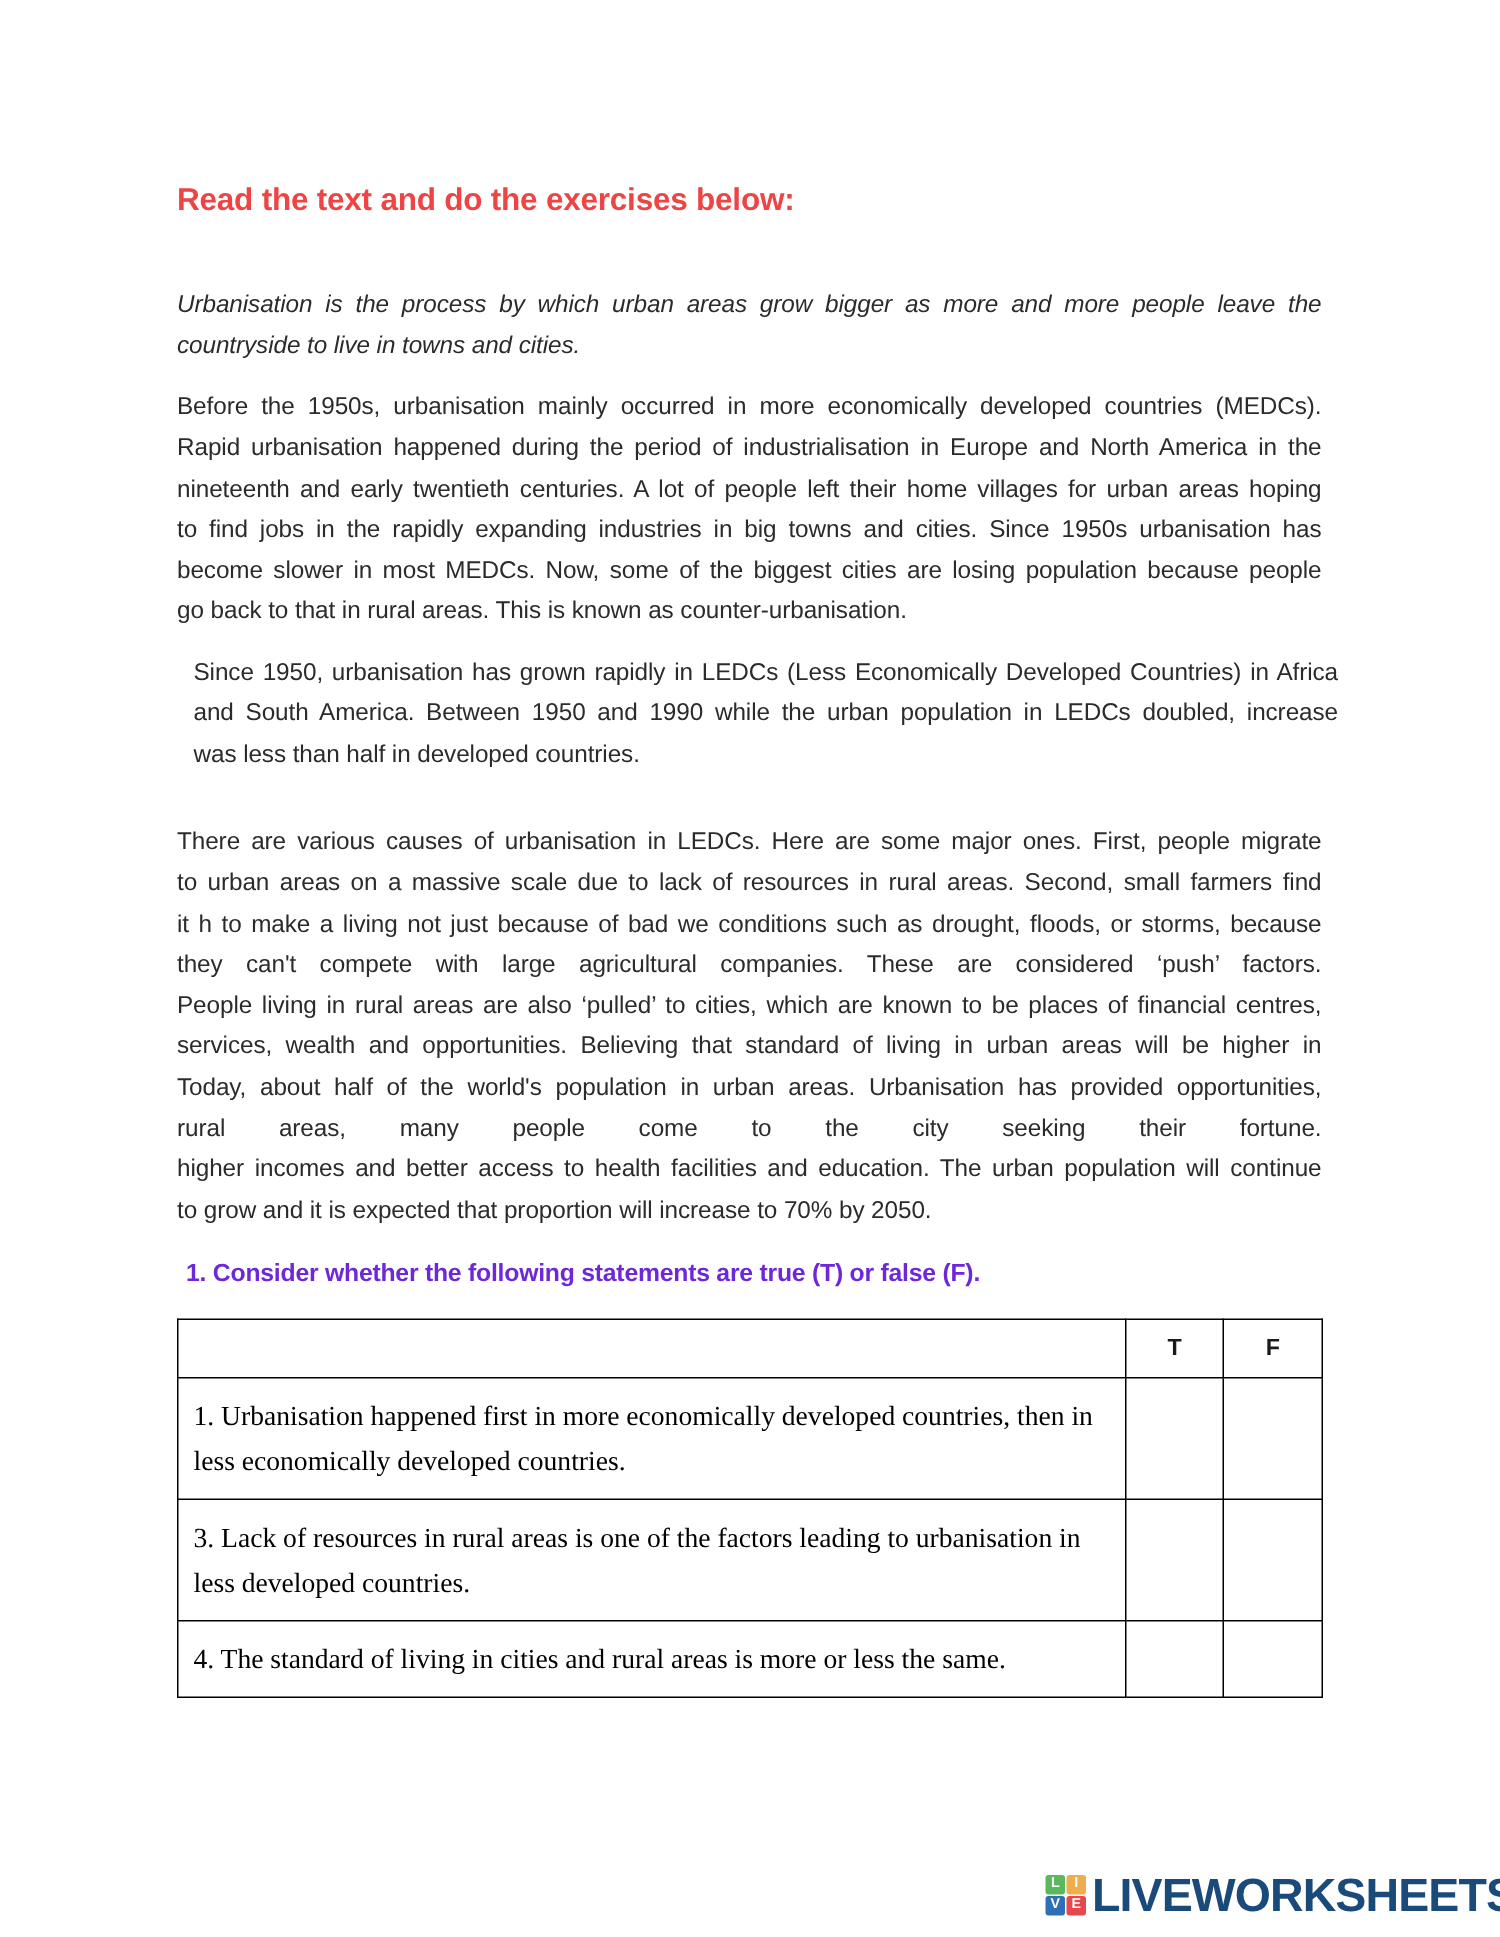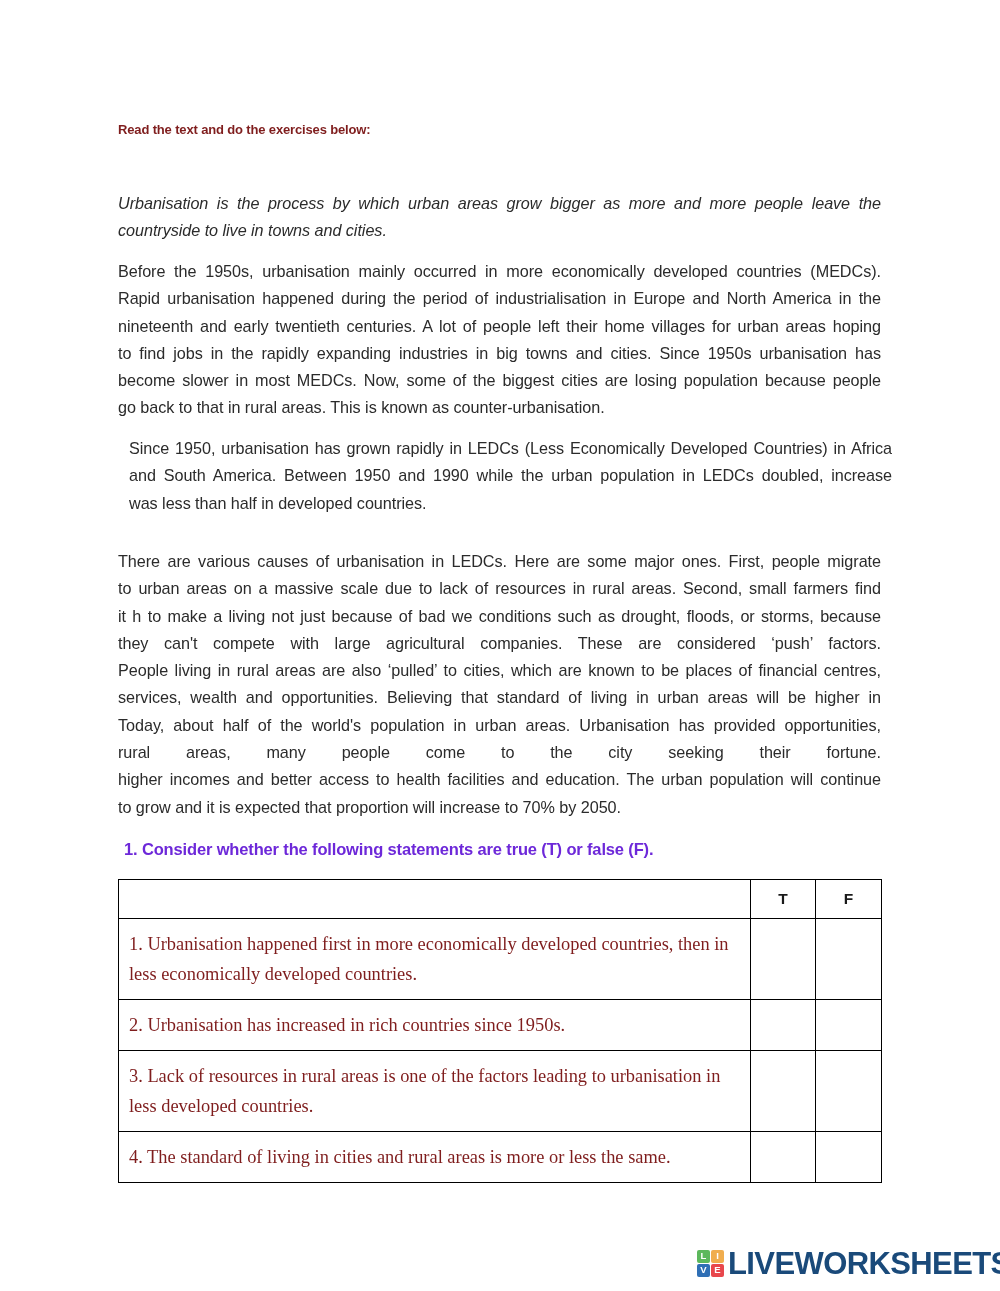--- a/index.html
+++ b/index.html
@@ -26,24 +26,24 @@
     top: 0;
     width: 763px;
   }
 
   
   .lead-heading {
     position: absolute;
     top: 122px;
     left: 0;
     width: 763px;
-    font-size: 13px;
+    font-size: 21px;
     font-weight: bold;
     letter-spacing: -0.15px;
-    color: #7f1d1d;
+    color: #ef4444;
   }
 
   
   .para {
     position: absolute;
     left: 0;
     width: 763px;
     font-size: 16.2px;
     line-height: 27.3px;
     text-align: justify;
@@ -111,21 +111,21 @@
     font-weight: bold;
     text-align: center;
     vertical-align: middle;
     color: #1a1a1a;
   }
 
   .tf-table td.stmt {
     font-family: "Liberation Serif", serif;
     font-size: 18.4px;
     line-height: 30px;
-    color: #7f1d1d;
+    color: #000000;
     padding: 10px 8px 10px 10px;
   }
   .tf-table td.stmt.two-line { height: 58px; }
   .tf-table td.stmt.one-line { height: 28px; }
   .tf-table td.ans { background: #ffffff; }
 
   
   .logo {
     position: absolute;
     left: 697px;
@@ -228,25 +228,20 @@
           <th class="hdr-tf">F</th>
         </tr>
       </thead>
       <tbody>
         <tr>
           <td class="stmt two-line">1. Urbanisation happened first in more economically developed countries, then in less economically developed countries.</td>
           <td class="ans"></td>
           <td class="ans"></td>
         </tr>
         <tr>
-          <td class="stmt one-line">2. Urbanisation has increased in rich countries since 1950s.</td>
-          <td class="ans"></td>
-          <td class="ans"></td>
-        </tr>
-        <tr>
           <td class="stmt two-line">3. Lack of resources in rural areas is one of the factors leading to urbanisation in less developed countries.</td>
           <td class="ans"></td>
           <td class="ans"></td>
         </tr>
         <tr>
           <td class="stmt one-line">4. The standard of living in cities and rural areas is more or less the same.</td>
           <td class="ans"></td>
           <td class="ans"></td>
         </tr>
       </tbody>

